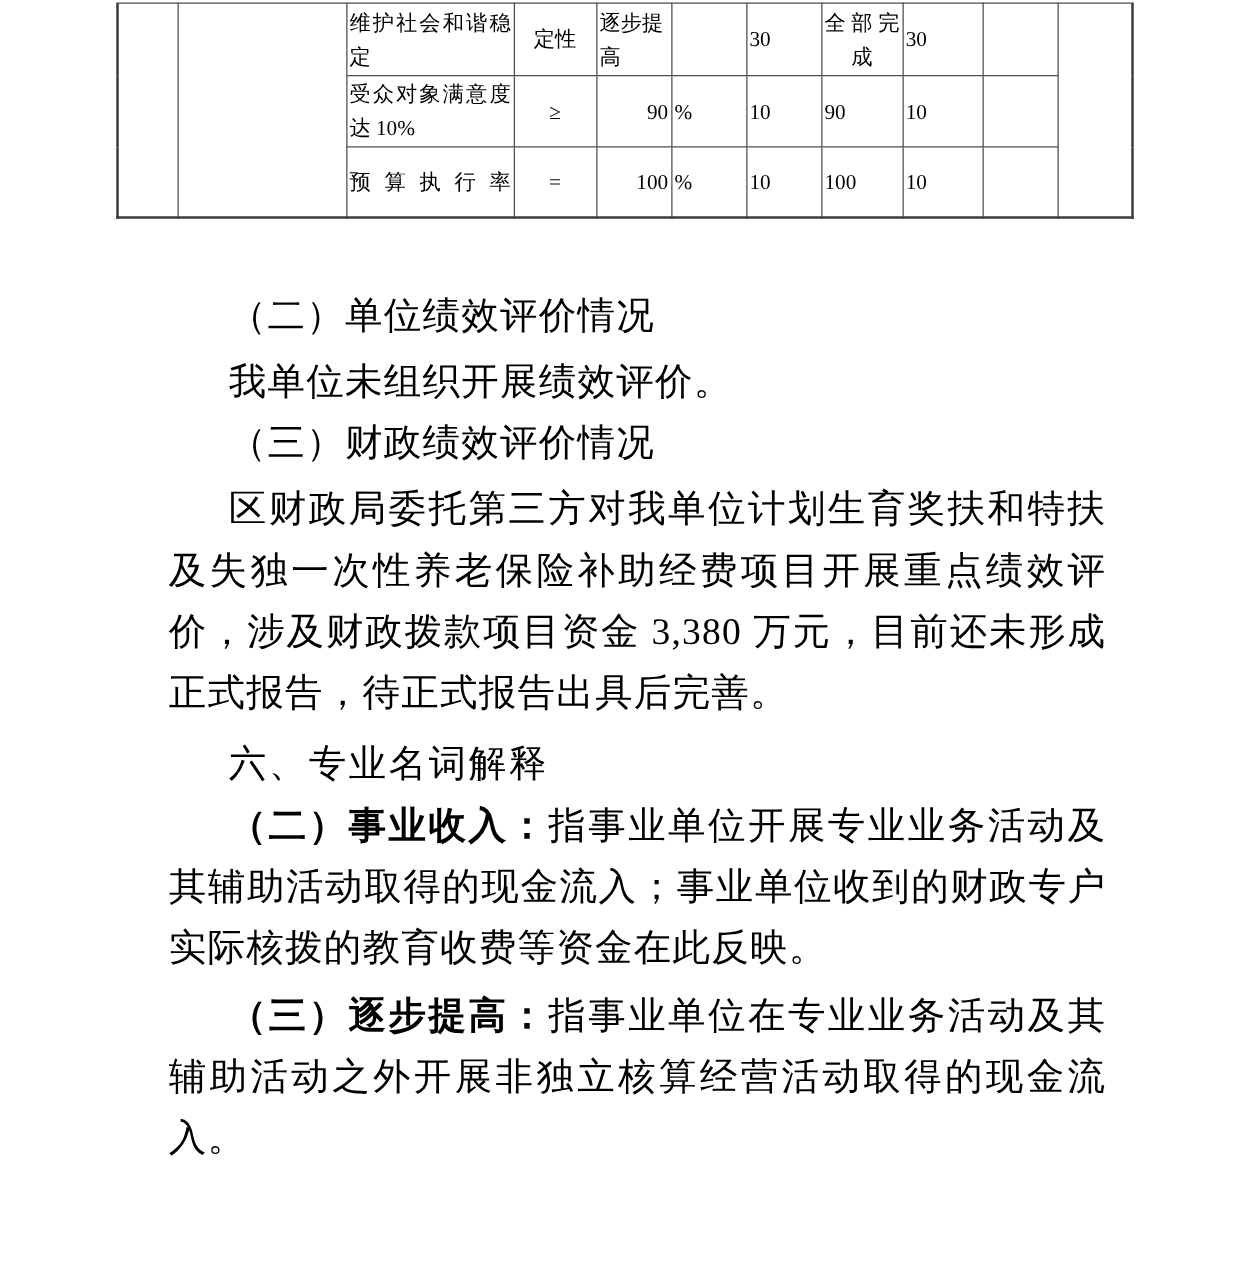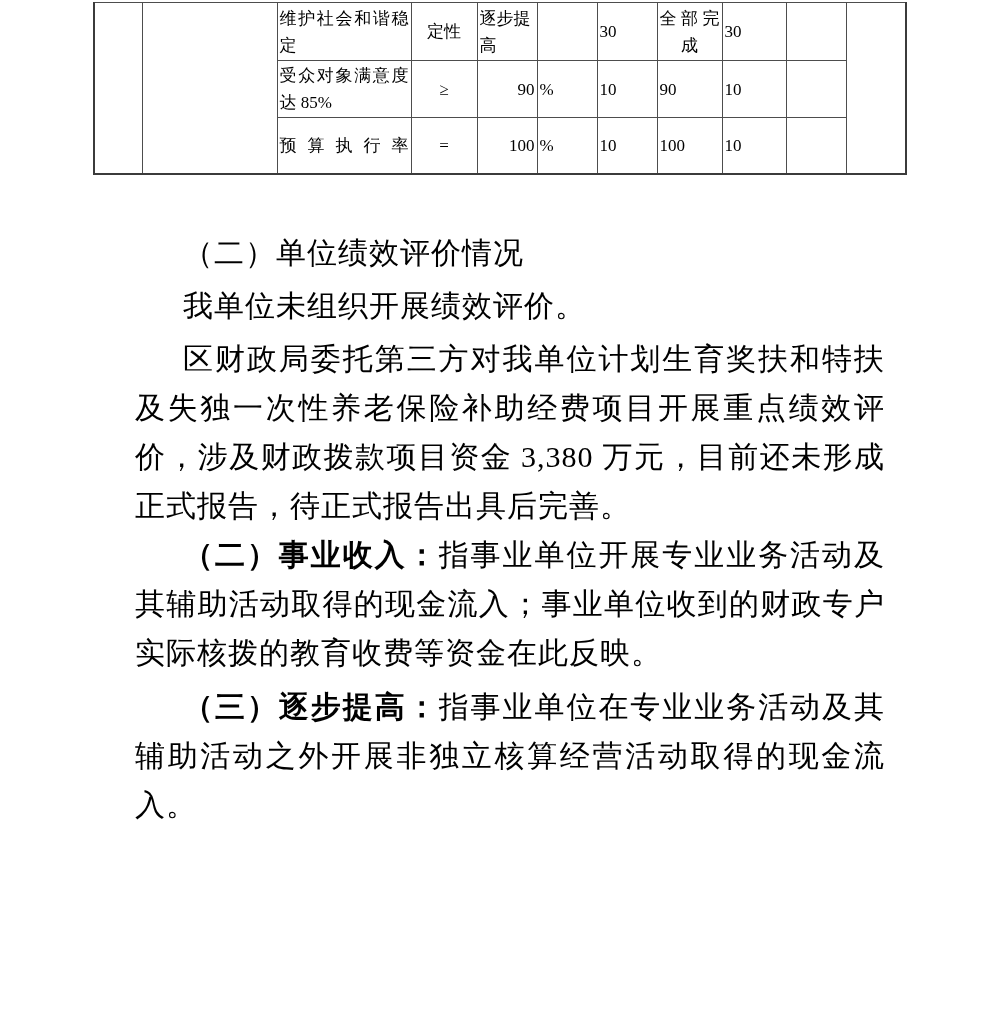--- a/index.html
+++ b/index.html
@@ -100,21 +100,21 @@
       <td class="c-crit">定性</td>
       <td class="c-val-c">逐步提高</td>
       <td class="c-unit"></td>
       <td class="c-num-r">30</td>
       <td class="c-act-c">全部完成</td>
       <td class="c-num-r">30</td>
       <td class="c-empty"></td>
       <td class="c-empty" rowspan="3"></td>
     </tr>
     <tr class="r2">
-      <td class="c-ind">受众对象满意度达 85%</td>
+      <td class="c-ind">受众对象满意度达 10%</td>
       <td class="c-crit">≥</td>
       <td class="c-val-r">90</td>
       <td class="c-unit">%</td>
       <td class="c-num-r">10</td>
       <td class="c-num-r">90</td>
       <td class="c-num-r">10</td>
       <td class="c-empty"></td>
     </tr>
     <tr class="r3">
       <td class="c-ind-dist">预算执行率</td>
@@ -125,18 +125,20 @@
       <td class="c-num-r">100</td>
       <td class="c-num-r">10</td>
       <td class="c-empty"></td>
     </tr>
   </tbody>
     </table>
 
   <div class="body-text">
     <h3 class="h-serif">（二）单位绩效评价情况</h3>
     <p class="mt4">我单位未组织开展绩效评价。</p>
+    <h3 class="h-serif">（三）财政绩效评价情况</h3>
     <p class="mt4">区财政局委托第三方对我单位计划生育奖扶和特扶及失独一次性养老保险补助经费项目开展重点绩效评价，涉及财政拨款项目资金 3,380 万元，目前还未形成正式报告，待正式报告出具后完善。</p>
+    <h2 class="h-sans mt8">六、专业名词解释</h2>
     <p><span class="lead">（二）事业收入：</span><span>指事业单位开展专业业务活动及其辅助活动取得的现金流入；事业单位收到的财政专户实际核拨的教育收费等资金在此反映。</span></p>
     <p class="mt5"><span class="lead">（三）逐步提高：</span><span>指事业单位在专业业务活动及其辅助活动之外开展非独立核算经营活动取得的现金流入。</span></p>
   </div>
 
 </div>
 
 </body></html>

